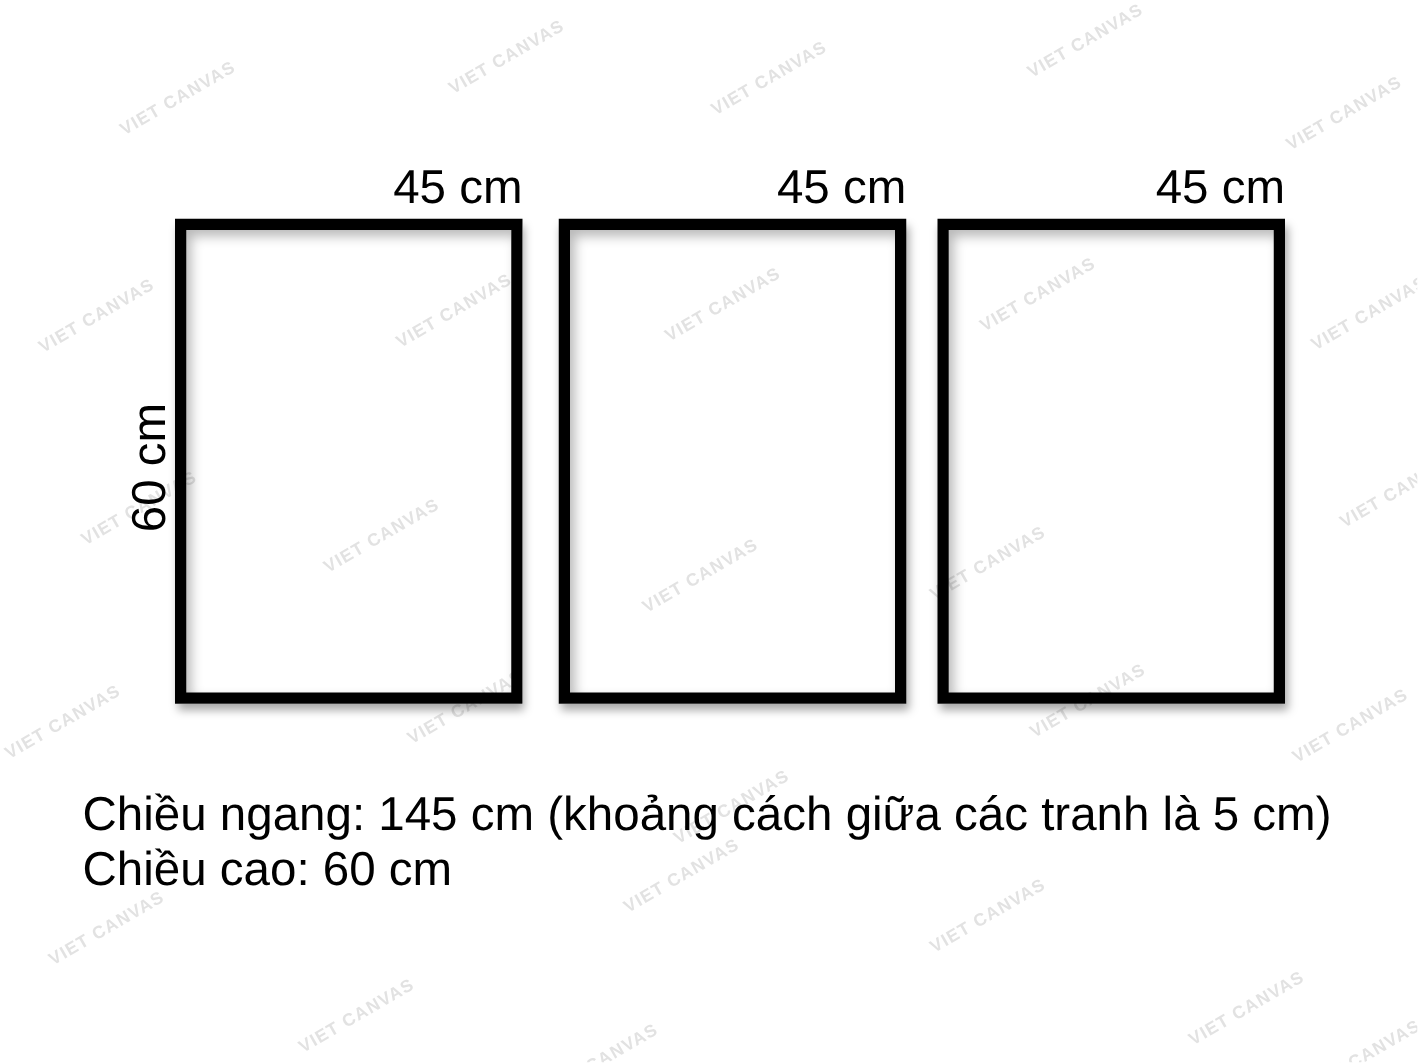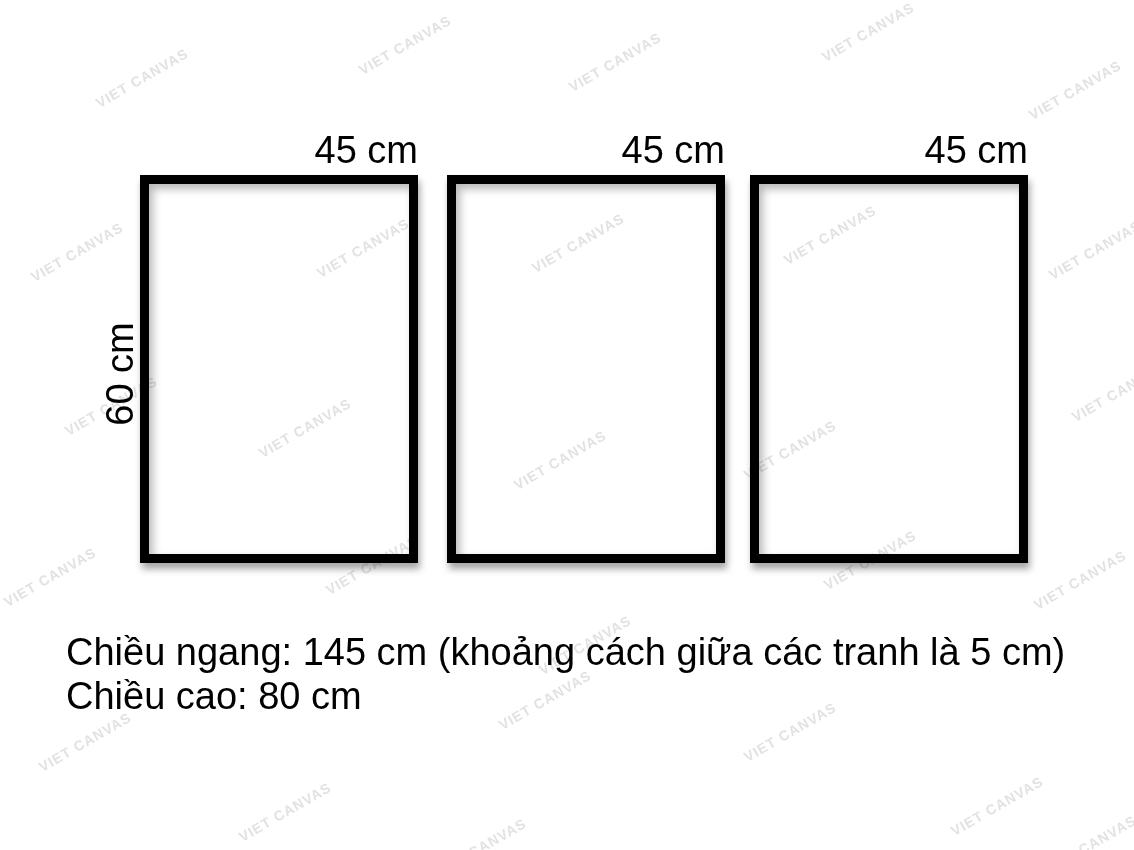--- a/index.html
+++ b/index.html
@@ -123,16 +123,16 @@
   <div class="frame frame-3"></div>
 
   <div class="width-label width-label-1">45 cm</div>
   <div class="width-label width-label-2">45 cm</div>
   <div class="width-label width-label-3">45 cm</div>
 
   <div class="height-label">60 cm</div>
 
   <div class="caption">
     <div>Chiều ngang: 145 cm (khoảng cách giữa các tranh là 5 cm)</div>
-    <div>Chiều cao: 80 cm</div>
+    <div>Chiều cao: 60 cm</div>
   </div>
 
 </div>
 
 </body></html>

